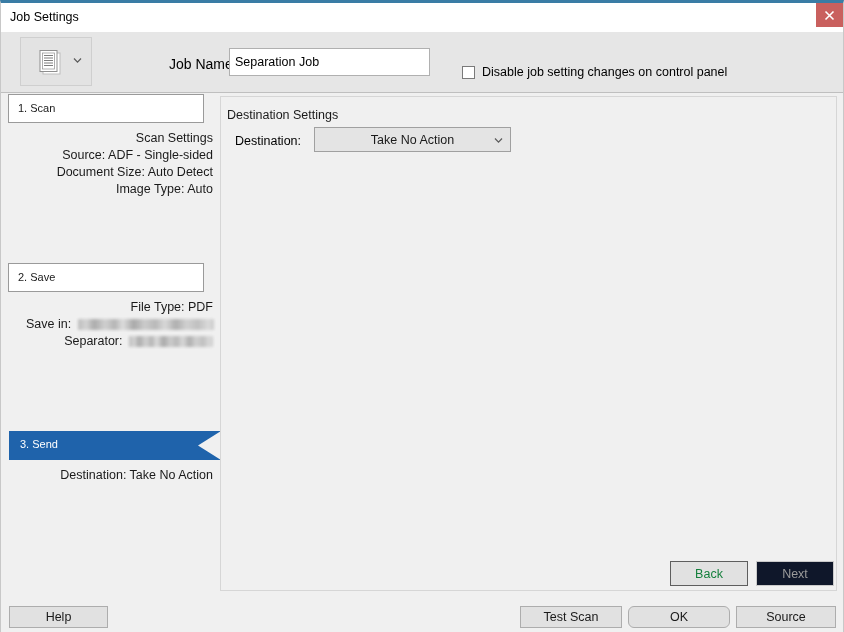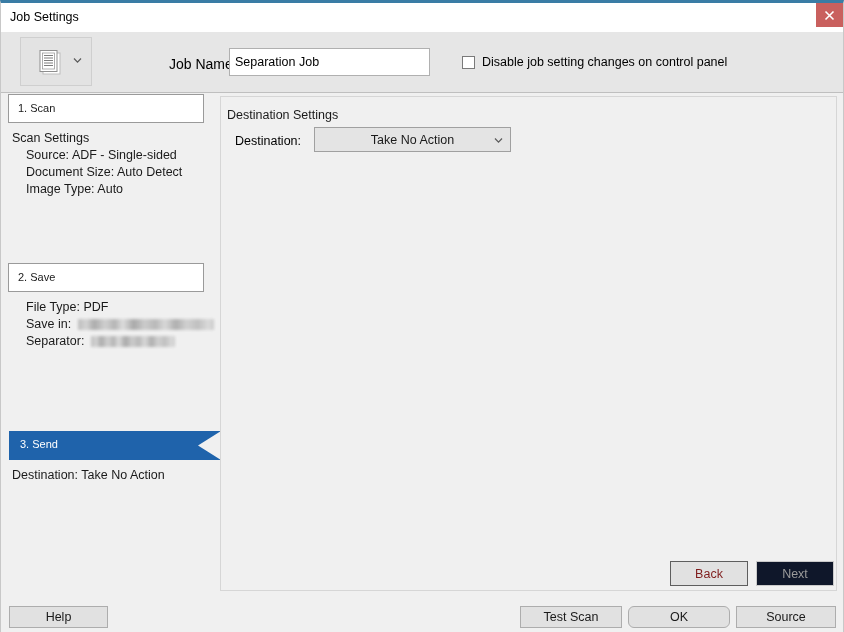--- a/index.html
+++ b/index.html
@@ -92,21 +92,21 @@
     background: #ffffff;
     border: 1px solid #b0b0b0;
     font-family: "Liberation Sans", sans-serif;
     font-size: 12.5px;
     color: #000;
     padding: 0 0 0 5px;
     outline: none;
   }
   #disable-checkbox-wrap {
     position: absolute;
-    left: 461px; top: 23px;
+    left: 461px; top: 33px;
     display: flex;
     align-items: center;
     cursor: pointer;
   }
   #disable-checkbox {
     width: 13px; height: 13px;
     background: #ffffff;
     border: 1px solid #7a7a7a;
     flex: 0 0 auto;
   }
@@ -149,20 +149,21 @@
   .step-tab.active .step-tab-label {
     color: #ffffff;
     left: 11px;
   }
   .step-details {
     margin-top: 7px;
     padding-left: 11px;
     font-size: 12.5px;
     line-height: 17px;
     color: #1a1a1a;
+    text-align: right;
   }
   .step-details .sub { padding-left: 14px; }
   .detail-row { white-space: nowrap; display: block; }
   
   .redact {
     display: inline-block;
     vertical-align: middle;
     height: 11px;
     margin-left: 3px;
     background: linear-gradient(90deg,
@@ -220,21 +221,21 @@
   }
 
   
   .nav-button {
     position: absolute;
     width: 78px; height: 25px;
     background: #e1e1e1;
     border: 1px solid #adadad;
     font-family: "Liberation Sans", sans-serif;
     font-size: 12.5px;
-    color: #7f1d1d;
+    color: #15803d;
     cursor: pointer;
     padding: 0;
   }
   #back-button { left: 449px; top: 464px; border-color: #5e5e5e; }
   #next-button { left: 535px; top: 464px; color: #9a9a9a; border-color: #cacaca; background:#0f172a; cursor: default; }
 
   
   #bottom-bar {
     position: absolute;
     left: 0; top: 592px;

